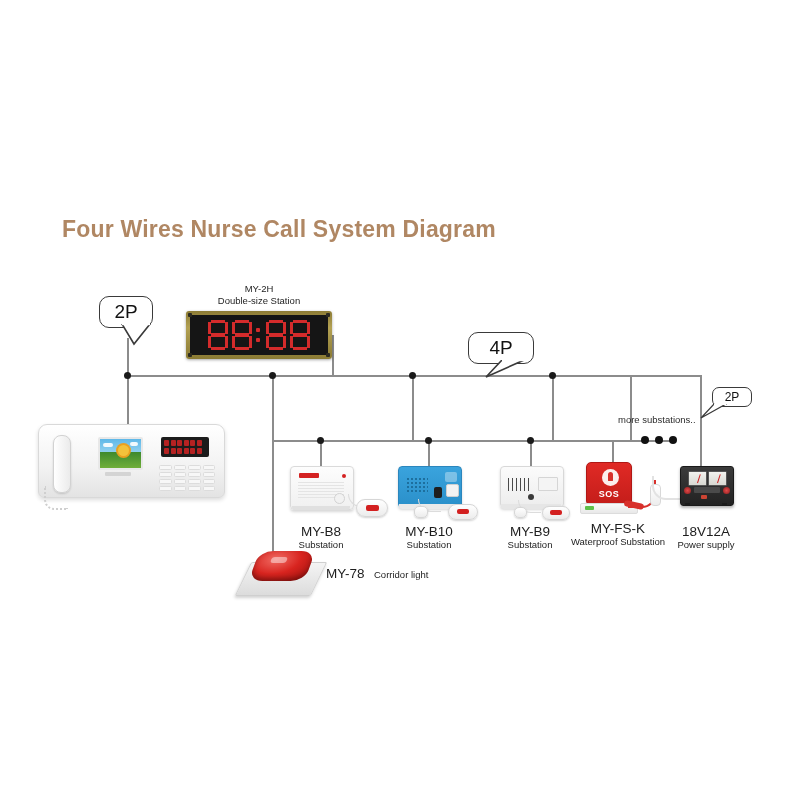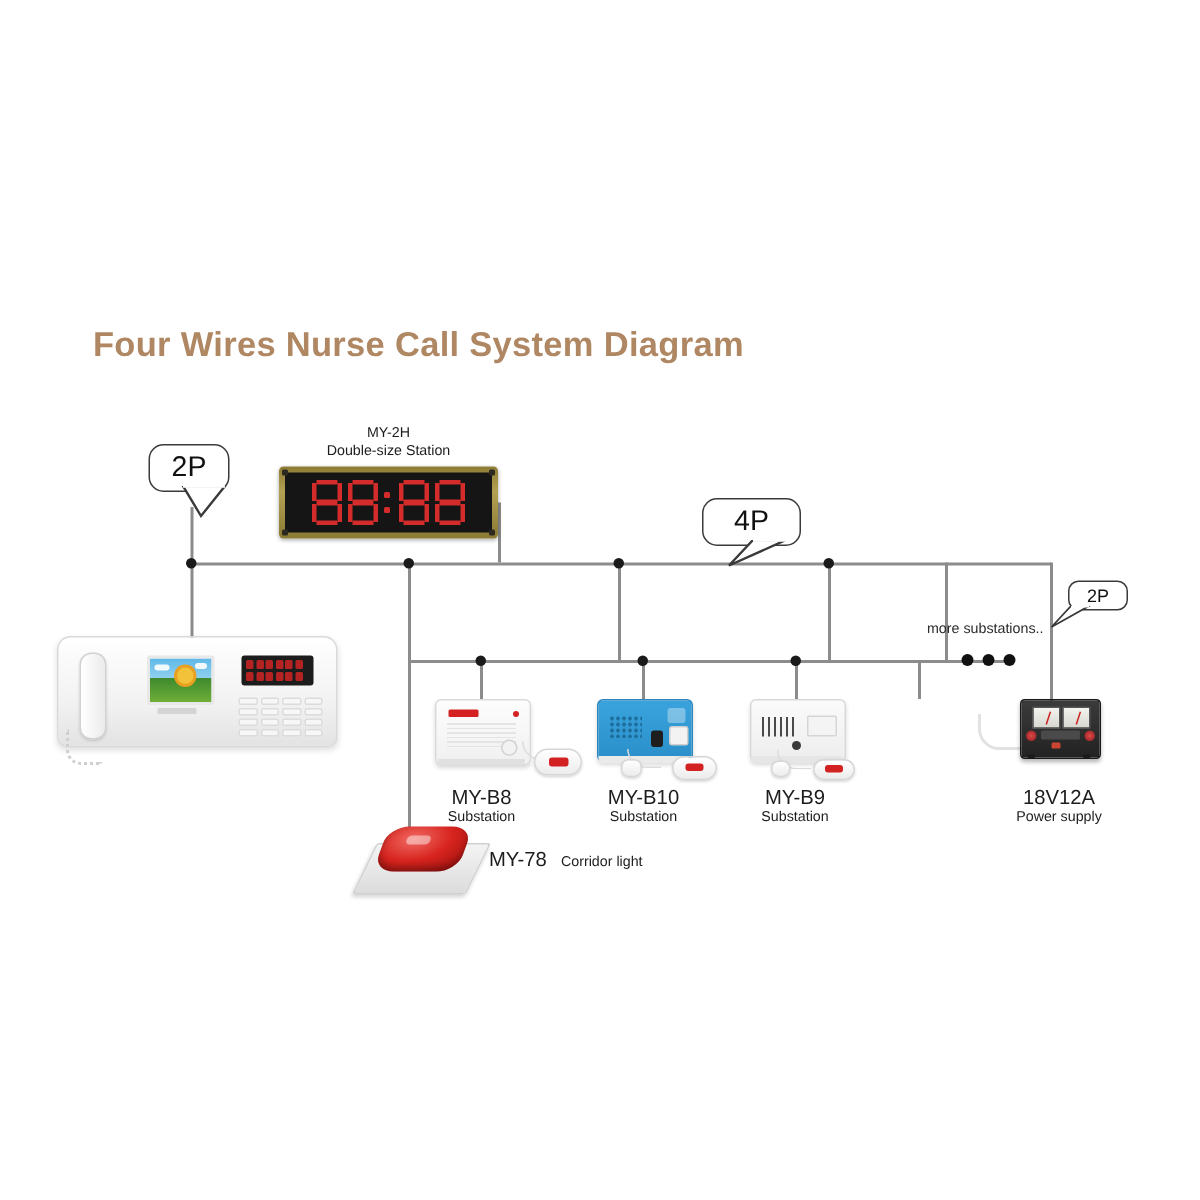--- a/index.html
+++ b/index.html
@@ -393,20 +393,36 @@
     <div class="pear" style="left:14px;top:41px;width:11px;height:9px;border-radius:5px;"></div>
     <div class="pear" style="left:42px;top:40px;width:26px;height:12px;">
       <div class="pearbtn" style="left:7px;top:3px;width:12px;height:5px;"></div>
     </div>
   </div>
   <div class="lbl" style="left:490px;top:524px;width:80px;">
     <div class="m">MY-B9</div>
     <div class="s">Substation</div>
   </div>
 
+  <div class="sub" id="fsk" style="left:580px;top:462px;width:90px;height:54px;">
+    <div class="panel">
+      <div class="hand"></div>
+      <div class="finger"></div>
+      <div class="sos" style="left:-6px;">SOS</div>
+    </div>
+    <div class="base"></div>
+    <div class="green"></div>
+    <div class="pullcord"></div>
+    <div class="clip"></div>
+    <div class="grip"></div>
+  </div>
+  <div class="lbl" style="left:563px;top:521px;width:110px;">
+    <div class="m">MY-FS-K</div>
+    <div class="s">Waterproof Substation</div>
+  </div>
 
   <div id="psu">
     <div class="pcord"></div>
     <div class="box">
       <div class="meter m1">
           <div class="needle"></div>
         </div>
       <div class="meter m2">
           <div class="needle"></div>
         </div>

